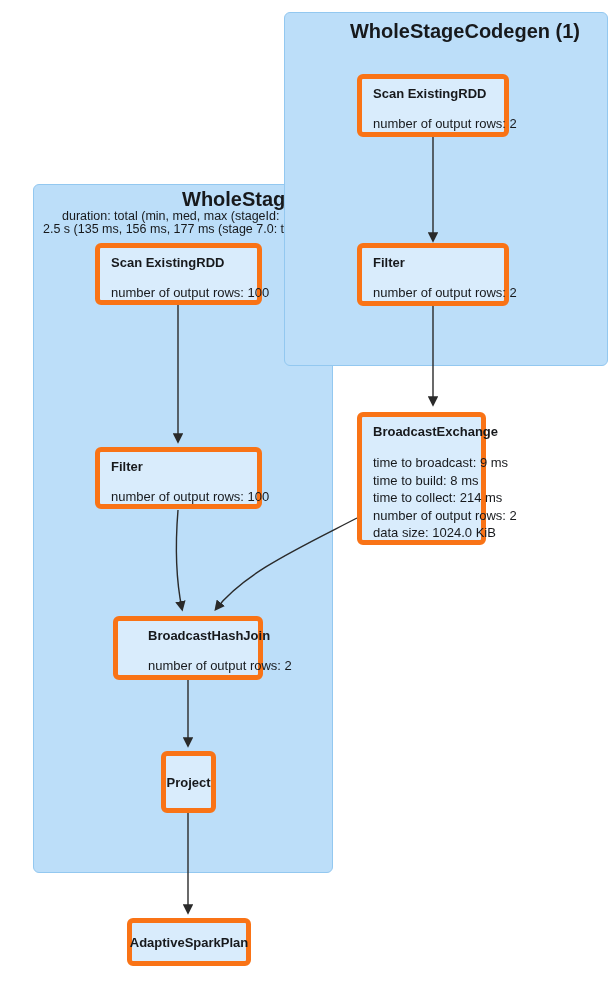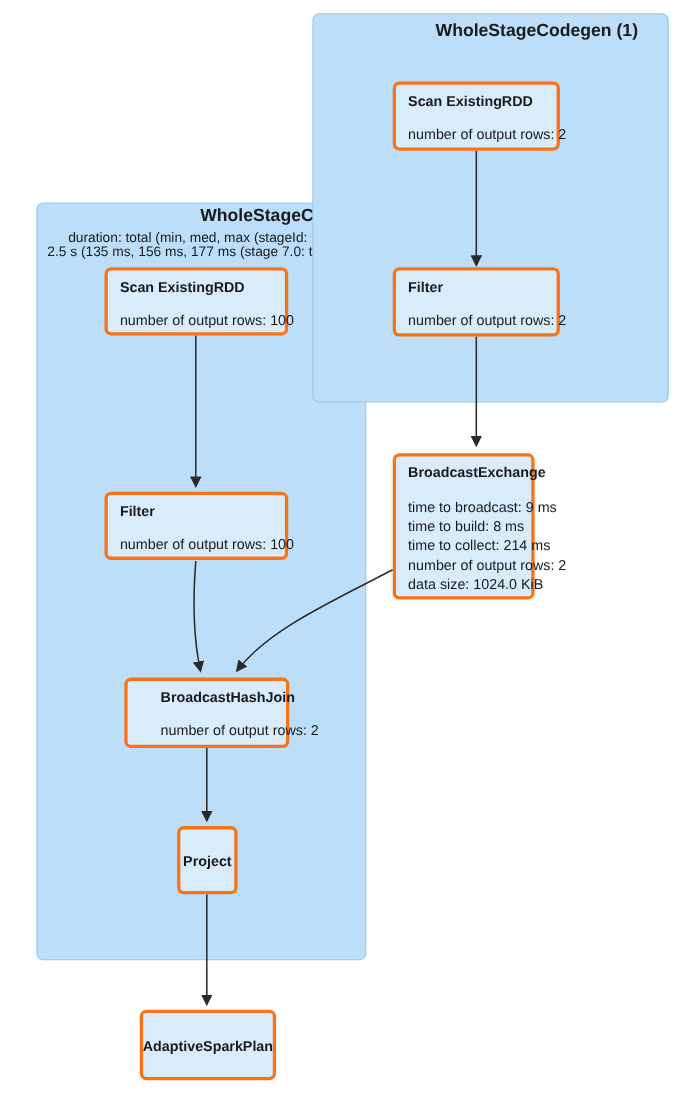--- a/index.html
+++ b/index.html
@@ -5,47 +5,47 @@
   html,body{margin:0;padding:0;background:#ffffff;}
   body{width:614px;height:997px;position:relative;overflow:hidden;
        font-family:"Liberation Sans", sans-serif;color:#17191c;}
   .canvas{position:absolute;left:0;top:0;width:614px;height:997px;}
 
   .cluster{position:absolute;box-sizing:border-box;background:#bcdef9;
            border:1px solid #93c8f0;border-radius:6px;}
   .cluster-left{left:33px;top:184px;width:300px;height:689px;z-index:1;}
   .cluster-right{left:284px;top:12px;width:324px;height:354px;z-index:2;}
 
-  .c-title{position:absolute;font-size:16px;font-weight:700;white-space:nowrap;}
+  .c-title{position:absolute;font-size:20px;font-weight:700;white-space:nowrap;}
   .c-title-right{left:284px;top:20px;width:296px;text-align:right;z-index:2;}
   .c-title-left{left:182px;top:188px;z-index:1;}
   .c-dur{position:absolute;font-size:12.5px;line-height:13px;white-space:nowrap;}
   .c-dur-right{left:284px;top:41px;width:324px;text-align:center;z-index:2;}
   .c-dur-left-1{left:62px;top:210px;z-index:1;}
   .c-dur-left-2{left:43px;top:223px;z-index:1;}
 
   .edges{position:absolute;left:0;top:0;width:614px;height:997px;z-index:3;pointer-events:none;}
 
   .node{position:absolute;box-sizing:border-box;background:#d9ecfc;
-        border:3px solid #f97316;border-radius:6px;z-index:4;
+        border:5px solid #f97316;border-radius:6px;z-index:4;
         font-size:13px;white-space:nowrap;padding:7px 11px;}
   .node .title{font-weight:700;}
   .node .metric{margin-top:15px;}
   .bx-metrics{margin-top:15px;line-height:17.5px;}
   .node-center{display:flex;align-items:center;justify-content:center;padding:16px;}
   .node-center .title{margin:0;}
 
   .n-scan1{left:357px;top:74px;width:152px;height:63px;}
   .n-filter1{left:357px;top:243px;width:152px;height:63px;}
   .n-bexch{left:357px;top:412px;width:129px;height:133px;}
   .n-scan2{left:95px;top:243px;width:167px;height:62px;}
   .n-filter2{left:95px;top:447px;width:167px;height:62px;}
   .n-bhj{left:113px;top:616px;width:150px;height:64px;padding-left:30px;}
   .n-project{left:161px;top:751px;width:55px;height:62px;}
-  .n-asp{left:127px;top:918px;width:124px;height:64px;}
+  .n-asp{left:127px;top:918px;width:124px;height:48px;}
 </style>
 </head>
 <body>
 
 <div class="canvas">
 
   <div class="cluster cluster-left"></div>
   <div class="c-title c-title-left">WholeStageCode</div>
   <div class="c-dur c-dur-left-1">duration: total (min, med, max (stageId:</div>
   <div class="c-dur c-dur-left-2">2.5 s (135 ms, 156 ms, 177 ms (stage 7.0: t</div>

